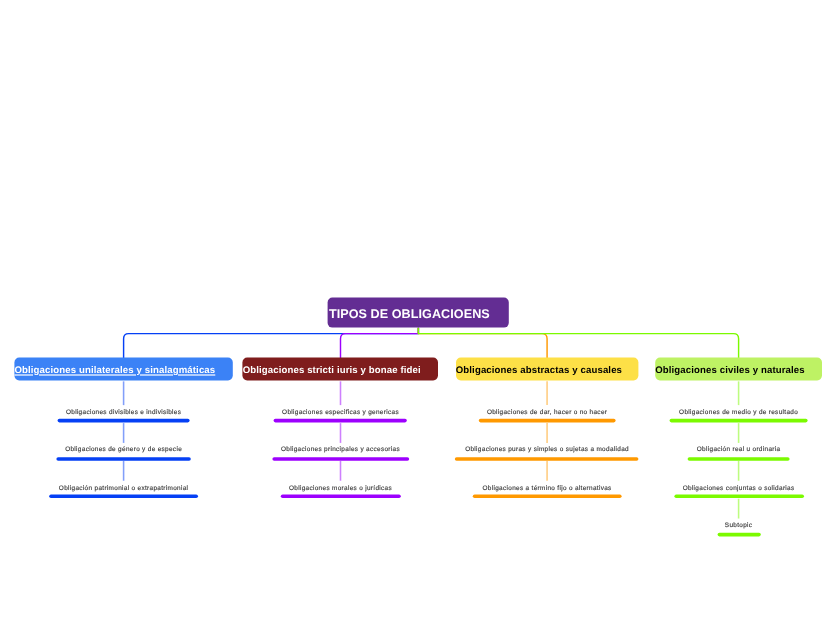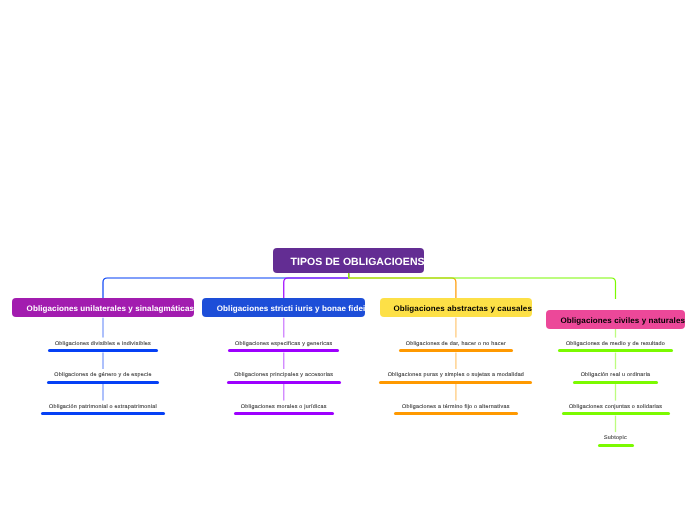--- a/index.html
+++ b/index.html
@@ -4,21 +4,21 @@
 <title>TIPOS DE OBLIGACIOENS</title>
 <style>
   html,body{margin:0;padding:0;}
   body{width:696px;height:520px;background:#ffffff;overflow:hidden;
        font-family:"Liberation Sans",sans-serif;
        -webkit-font-smoothing:antialiased;text-rendering:geometricPrecision;}
   #canvas{position:relative;width:696px;height:520px;}
   svg#links{position:absolute;left:0;top:0;width:696px;height:520px;}
 
   .node{position:absolute;box-sizing:border-box;display:flex;align-items:center;
-        justify-content:flex-end;border-radius:4px;text-align:center;white-space:nowrap;}
+        justify-content:flex-start;border-radius:4px;text-align:center;white-space:nowrap;}
 
   .root-node{left:273.4px;top:247.8px;width:150.5px;height:25.4px;
              font-weight:bold;font-size:10.5px;letter-spacing:0.05px;}
   .root-node > span{position:relative;top:1.9px;left:0.7px;}
 
   .branch-node{top:298px;height:18.5px;font-weight:bold;font-size:8px;letter-spacing:0.1px;}
   .branch-node > span{position:relative;top:1px;}
   .b1{left:12px;width:182px;}
   .b2{left:202.2px;width:163.1px;}
   .b3{left:379.8px;width:152.2px;}
@@ -59,30 +59,30 @@
       <path d="M 615.5 352.6 L 615.5 369.1" stroke="#7BFA00"></path>
       <path d="M 615.5 384.1 L 615.5 400.6" stroke="#7BFA00"></path>
       <path d="M 615.5 415.6 L 615.5 432.1" stroke="#7BFA00"></path>
     </g>
   </svg>
 
   <div class="node root-node" style="background: rgb(99, 45, 147); color: rgb(255, 255, 255);">
     <span>TIPOS DE OBLIGACIOENS</span>
   </div>
 
-  <div class="node branch-node b1" style="background: #a21caf; color: rgb(255, 255, 255);">
+  <div class="node branch-node b1" style="background: #3b82f6; color: rgb(255, 255, 255); text-decoration: underline;">
     <span>Obligaciones unilaterales y sinalagmáticas</span>
   </div>
-  <div class="node branch-node b2" style="background: #1d4ed8; color: rgb(255, 255, 255);">
+  <div class="node branch-node b2" style="background: #7f1d1d; color: rgb(255, 255, 255);">
     <span>Obligaciones stricti iuris y bonae fidei</span>
   </div>
   <div class="node branch-node b3" style="background: #fde047; color: rgb(0, 0, 0);">
     <span>Obligaciones abstractas y causales</span>
   </div>
-  <div class="node branch-node b4" style="background: #ec4899; color: rgb(0, 0, 0); margin-top: 12px;">
+  <div class="node branch-node b4" style="background: #bef264; color: rgb(0, 0, 0);">
     <span>Obligaciones civiles y naturales</span>
   </div>
 
   <div class="leaf c1 r1">
     <span class="leaf-label">Obligaciones divisibles e indivisibles</span>
     <span class="leaf-underline" style="background: rgb(5, 64, 245); width: 110px;"></span>
   </div>
   <div class="leaf c1 r2">
     <span class="leaf-label">Obligaciones de género y de especie</span>
     <span class="leaf-underline" style="background: rgb(5, 64, 245); width: 112px;"></span>

